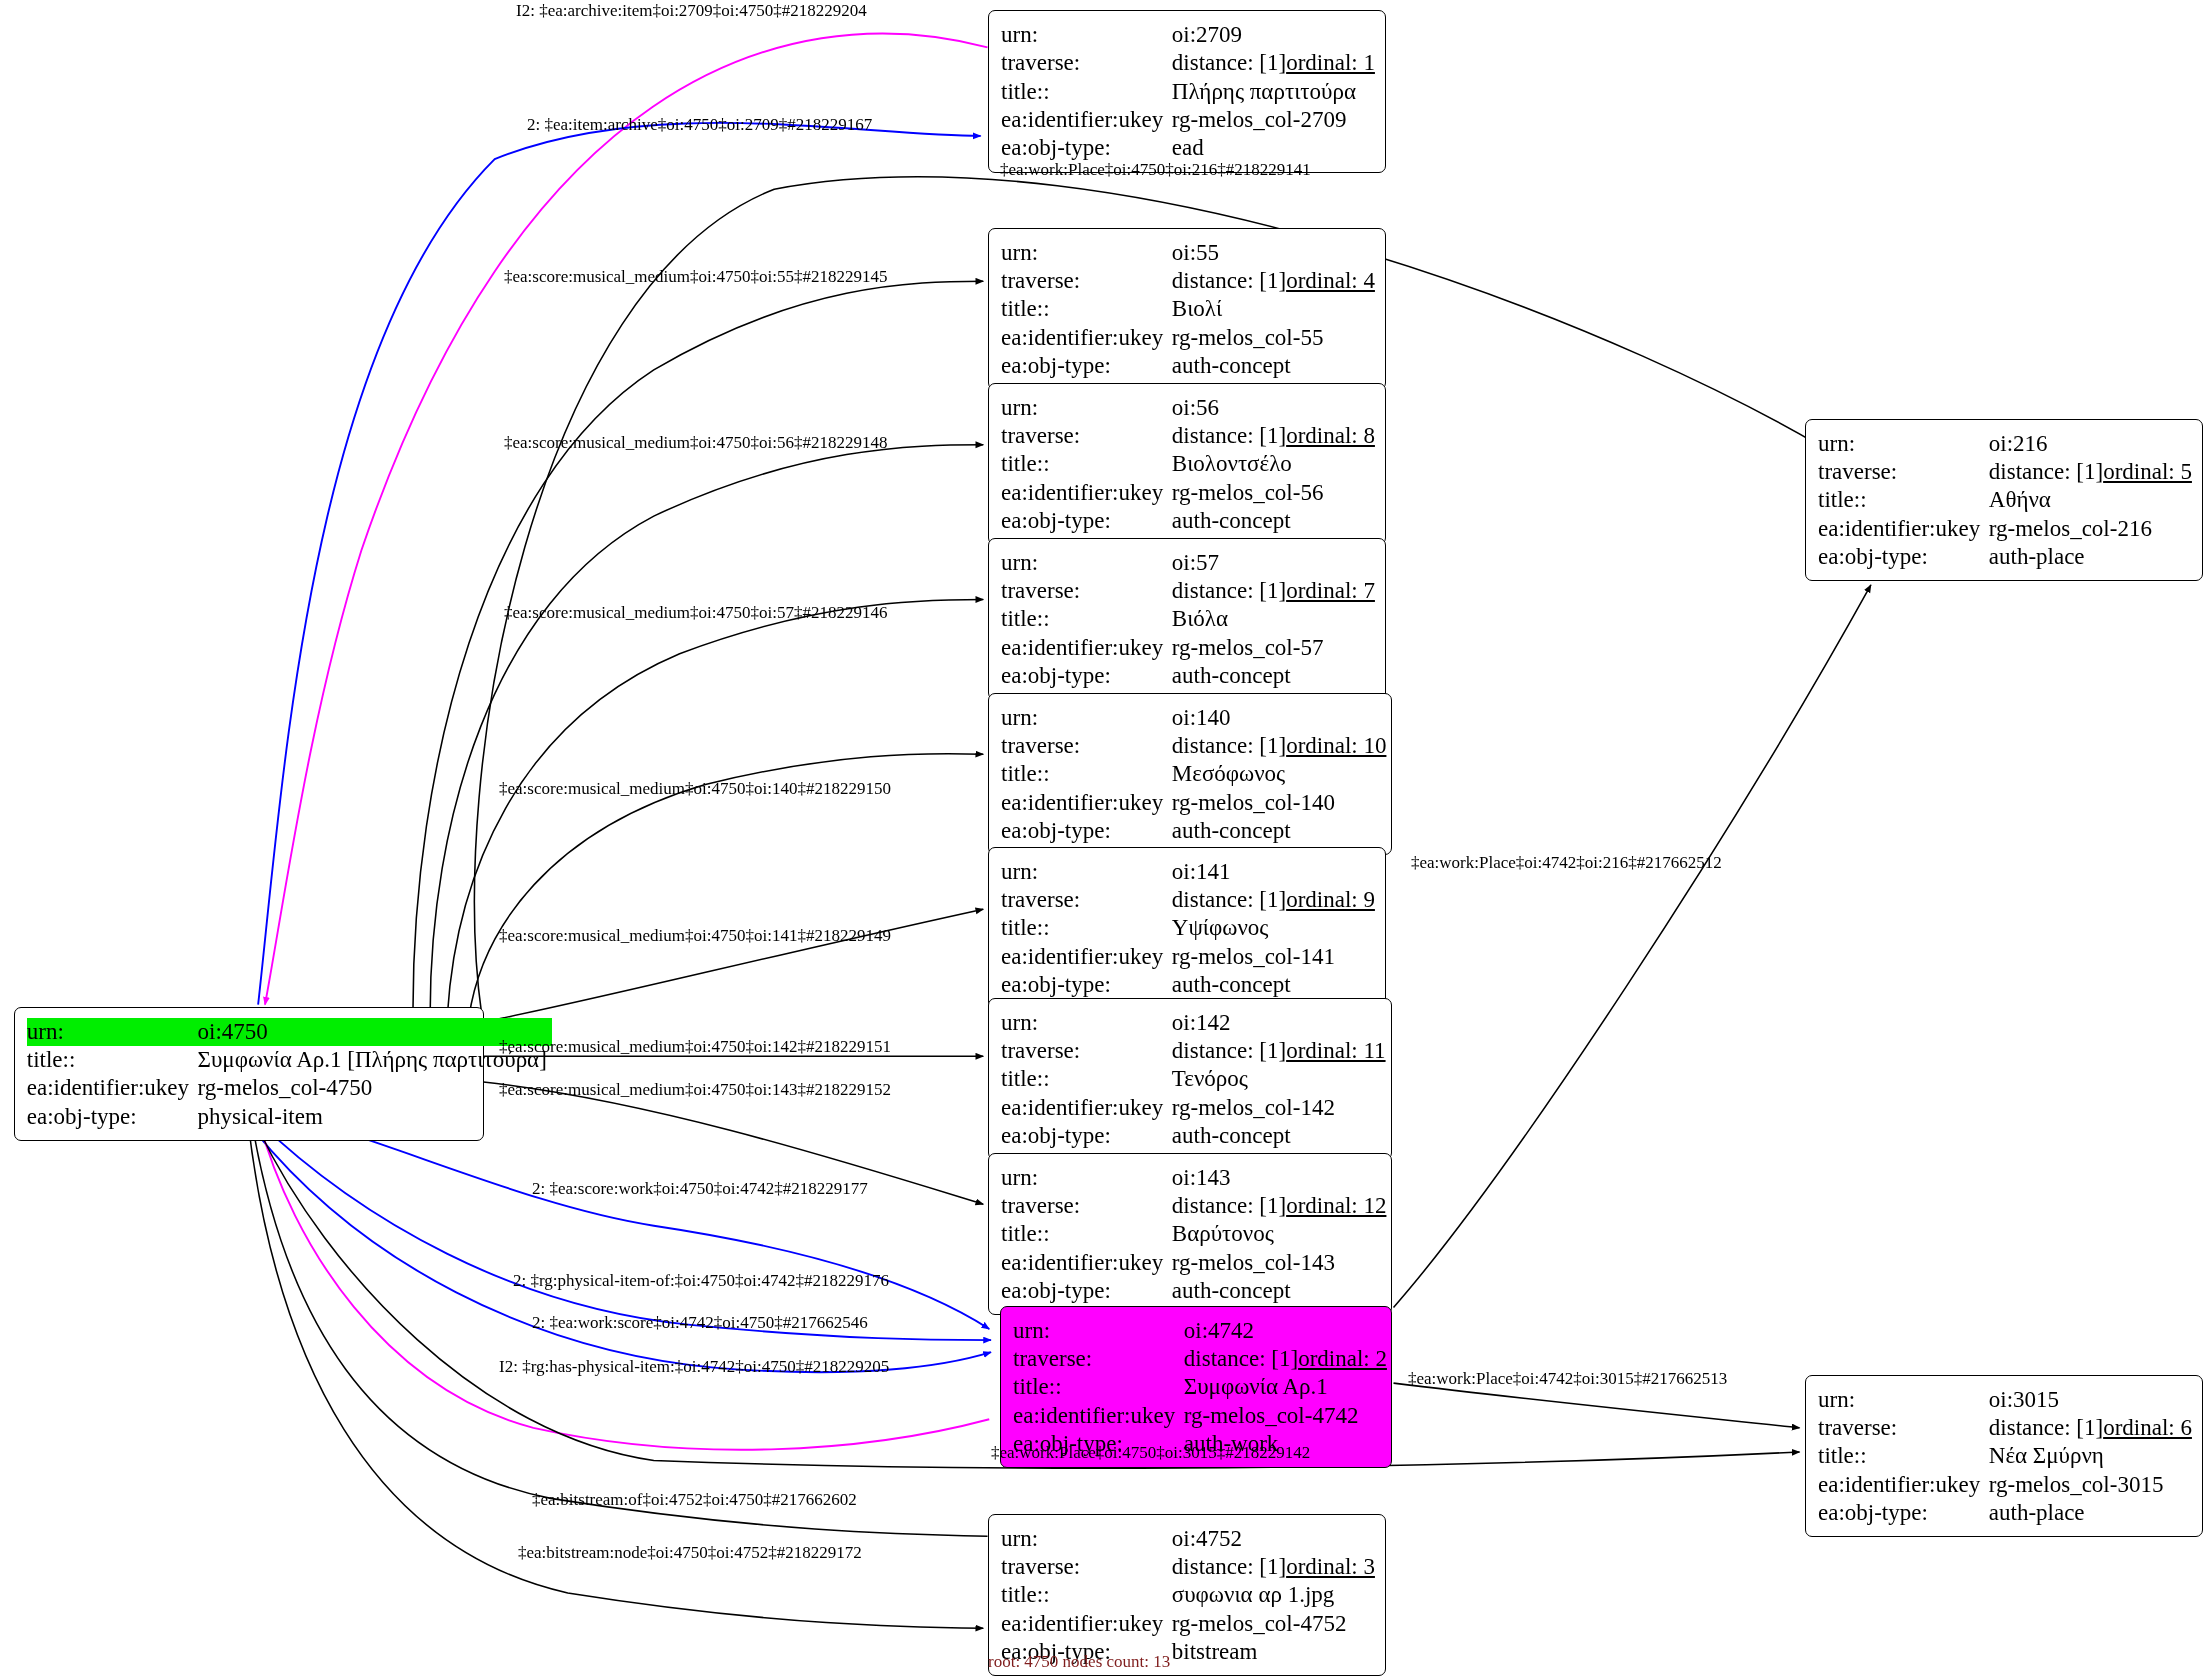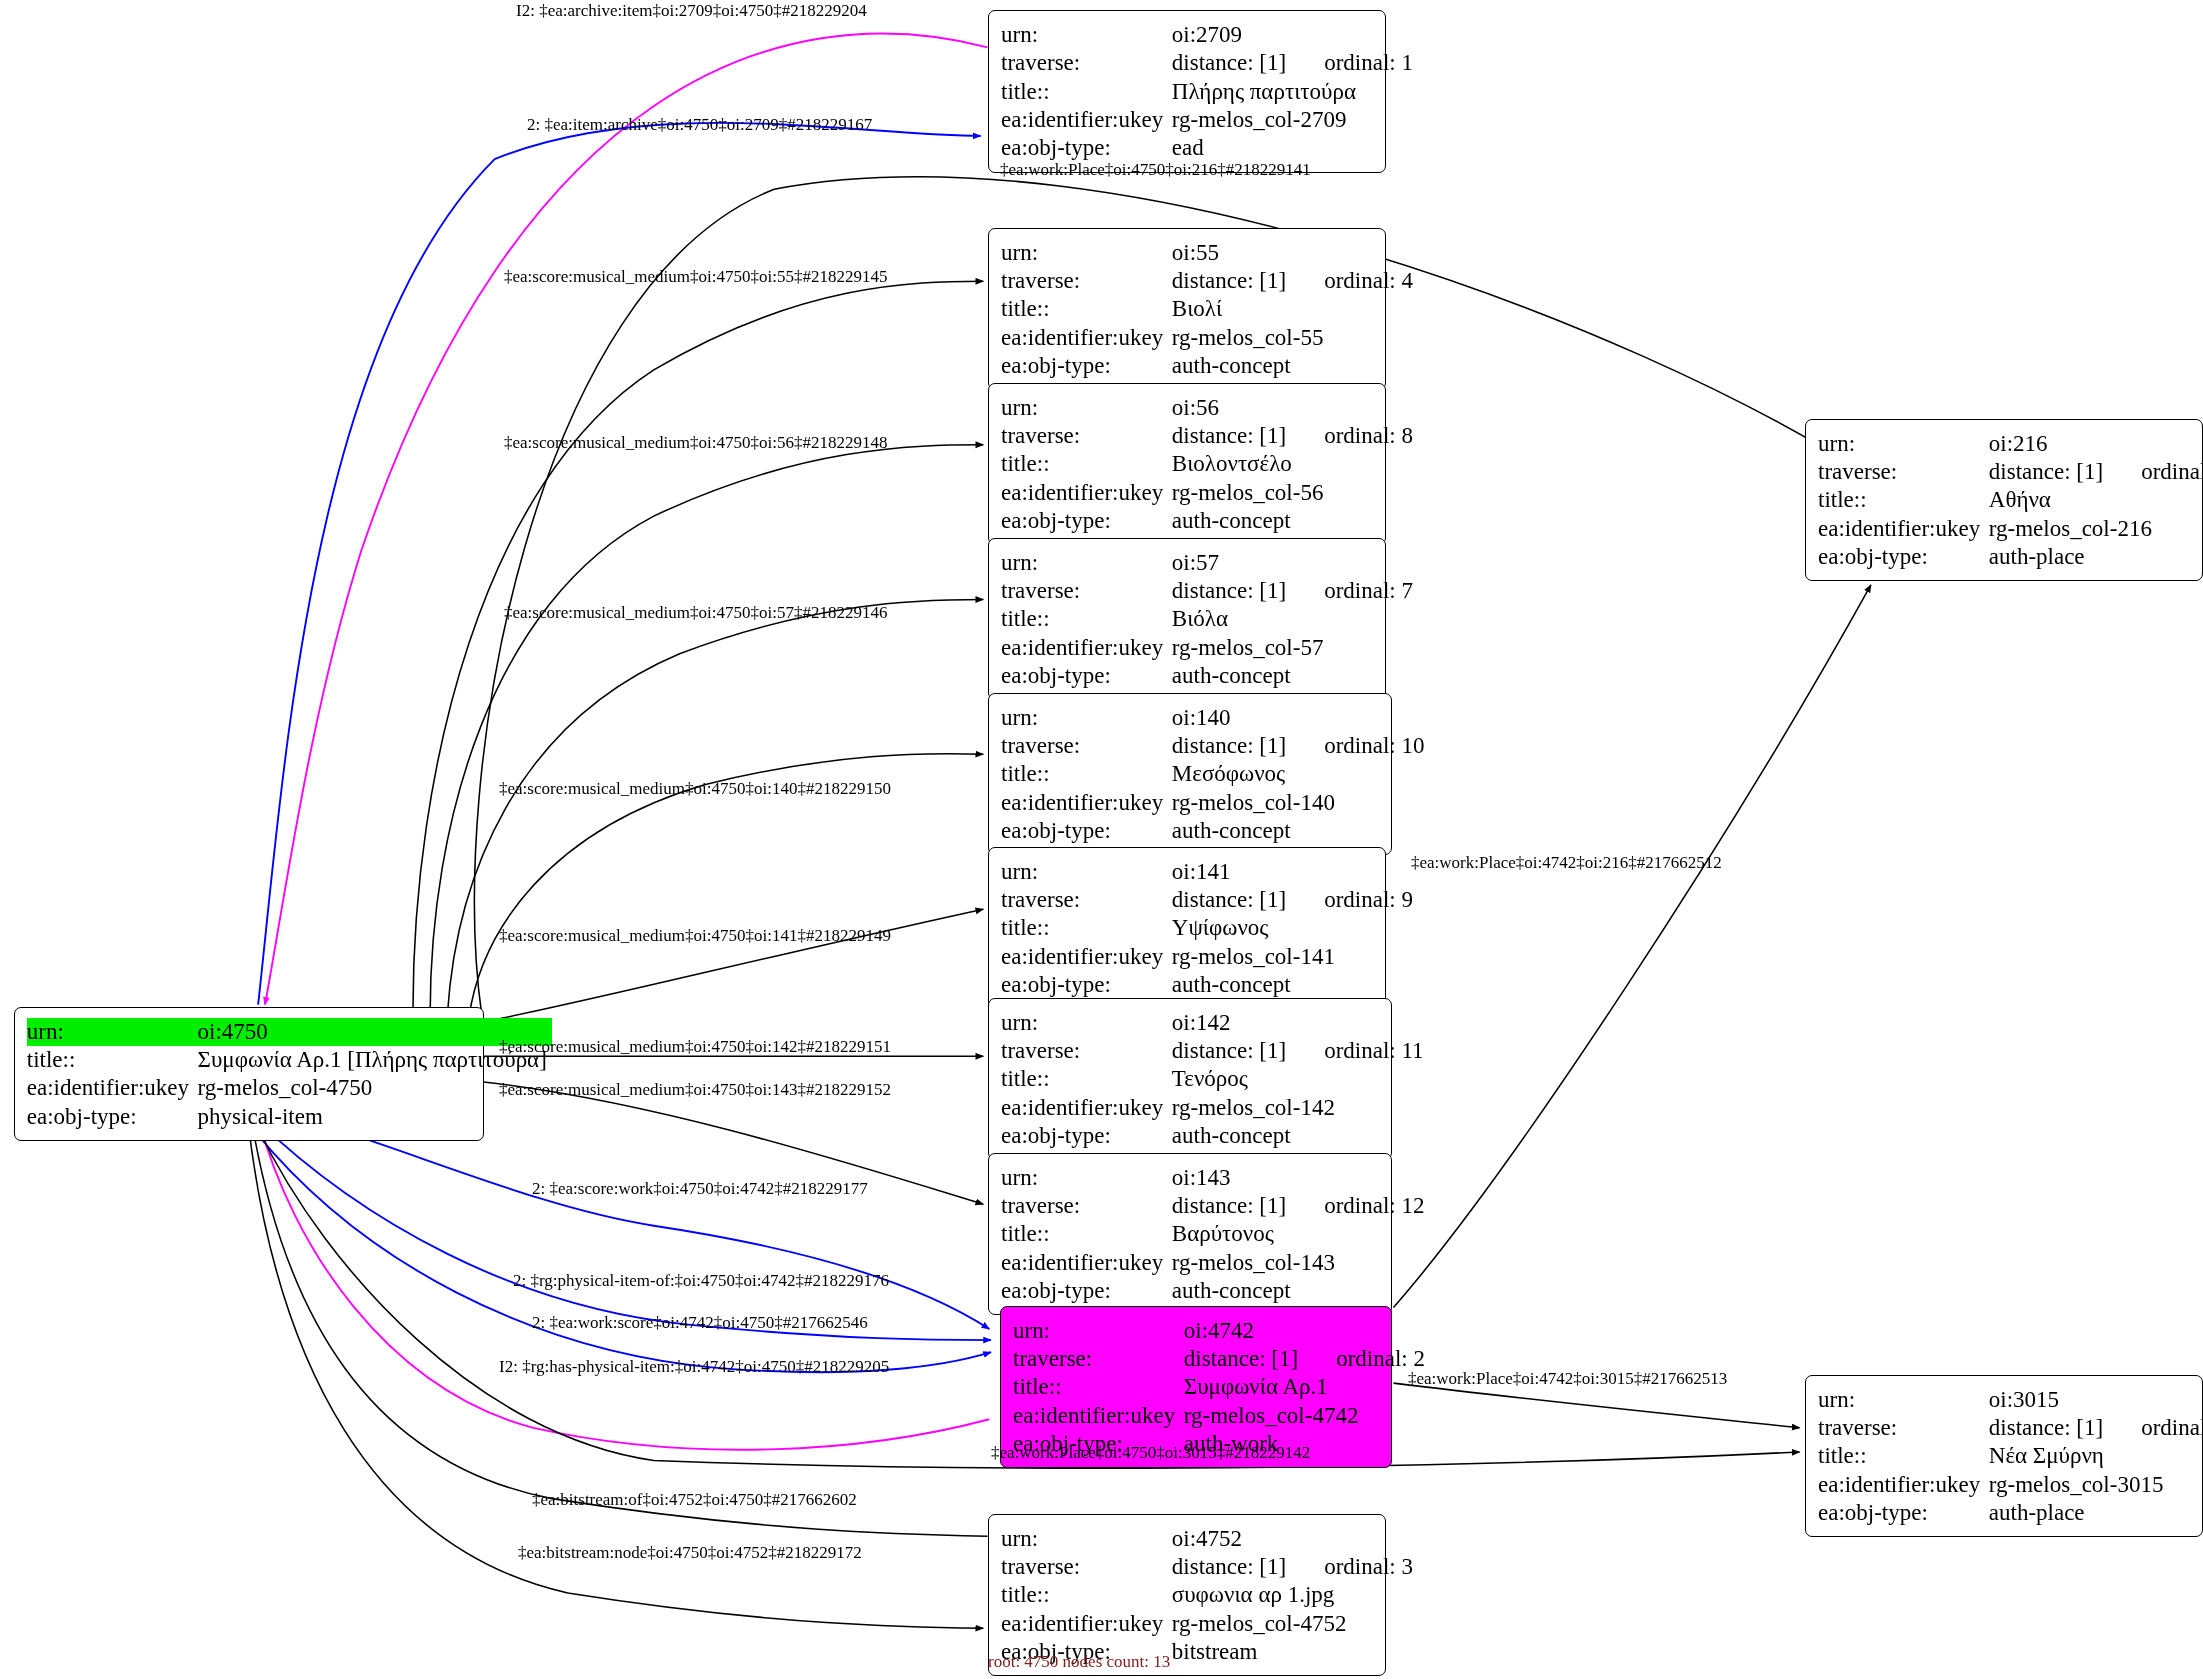--- a/index.html
+++ b/index.html
@@ -58,21 +58,21 @@
   }
   .node td.hl-k, .node td.hl-v {
     background: #00ee00;
   }
   .trav-wrap {
     display: inline-block;
     text-align: right;
   }
   .trav-ord {
     display: inline-block;
-    margin-left: 38px;
+    text-decoration: underline;
   }
   .edge-label {
     position: absolute;
     font-size: 17px;
     line-height: 1;
     white-space: nowrap;
     color: #000000;
   }
   .footer-note {
     position: absolute;

